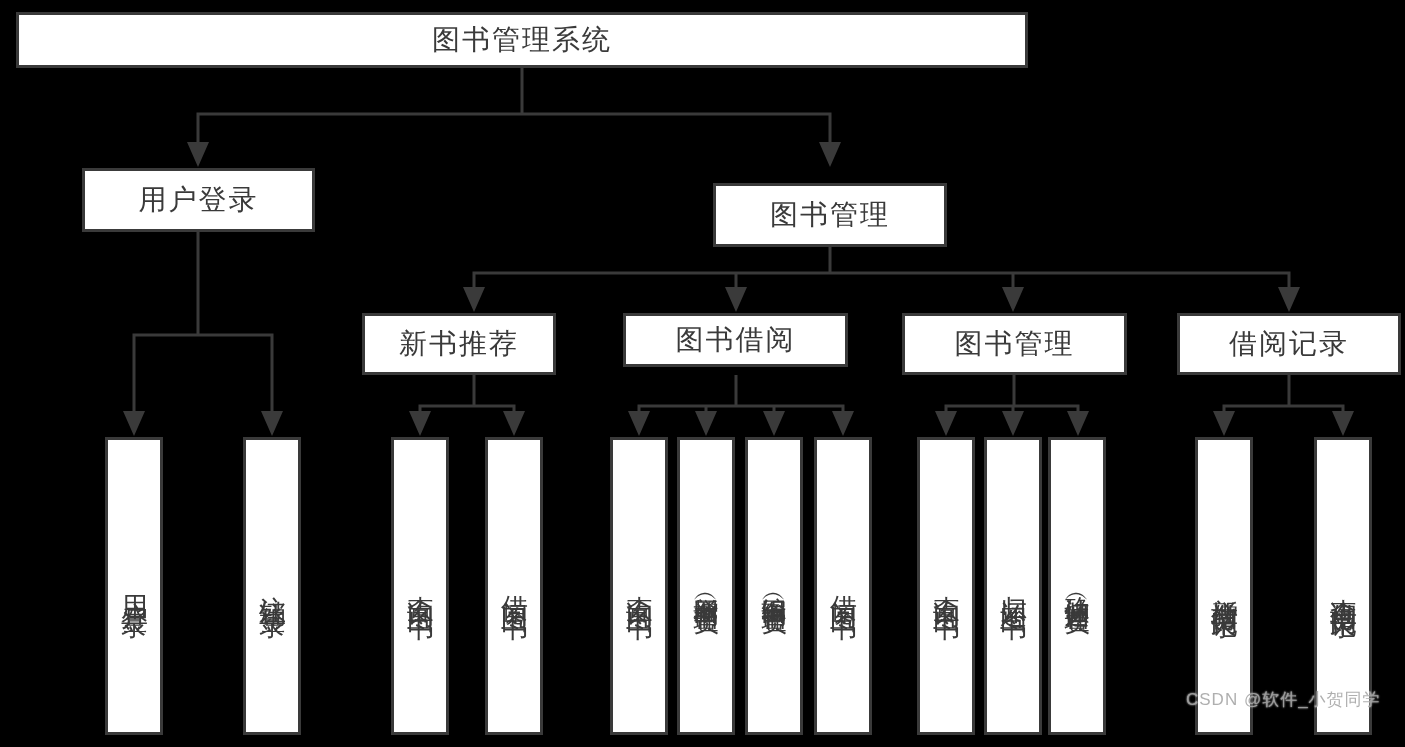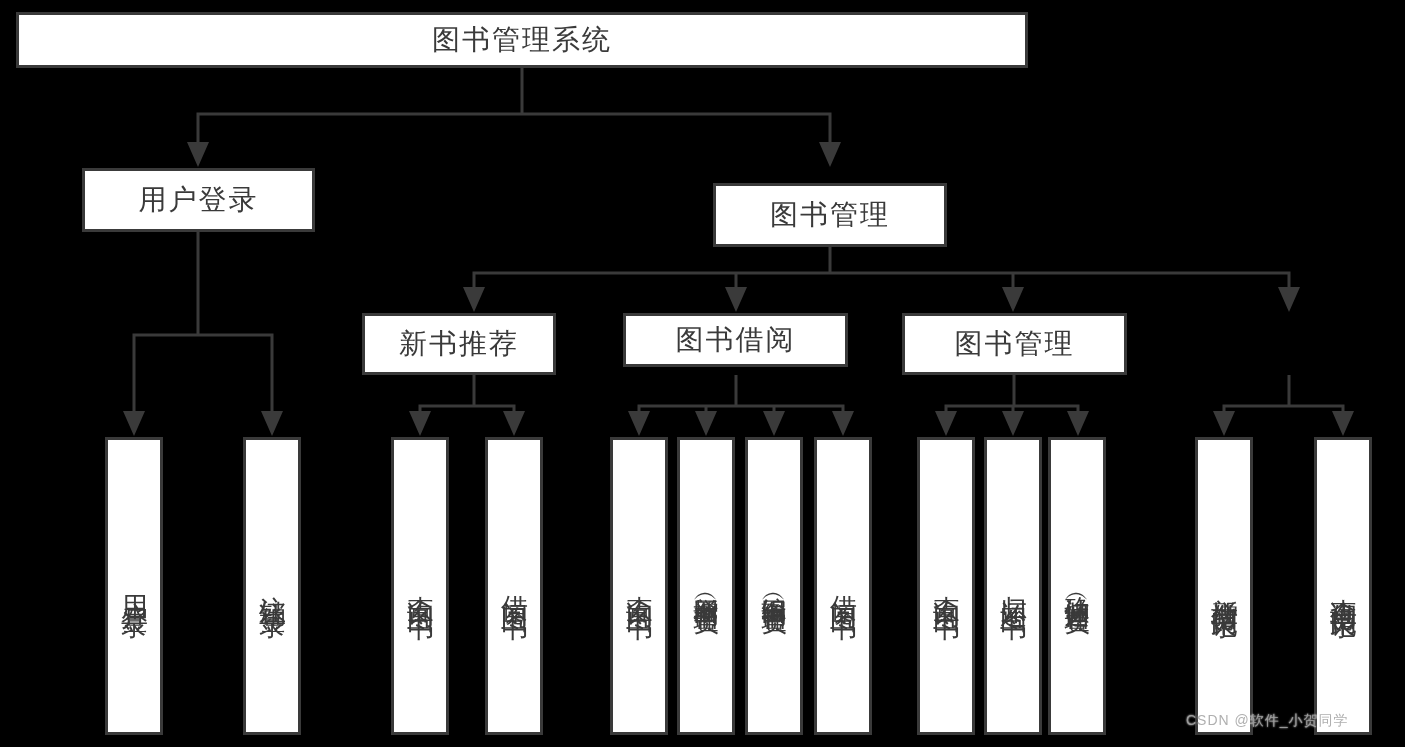--- a/index.html
+++ b/index.html
@@ -26,22 +26,22 @@
   }
   .vbox span{
     writing-mode:vertical-rl;
     font-size:27px;letter-spacing:6px;line-height:1;
     white-space:nowrap;
   }
   .vbox.sp6 span{font-size:27px;letter-spacing:3px;}
   .vbox.long span{font-size:25px;letter-spacing:2px;}
   .watermark{
     position:absolute;z-index:5;
-    left:1186px;top:712px;
-    font-size:14px;letter-spacing:1px;
+    left:1186px;top:688px;
+    font-size:17px;letter-spacing:1px;
     color:#a9a9a9;opacity:0.92;
     white-space:nowrap;
     text-shadow:0 0 2px #ffffff;
   }
 </style>
 </head>
 <body>
 
 <div class="canvas">
 
@@ -82,20 +82,23 @@
 
   <div class="box hbox" style="left:362px;top:313px;width:194px;height:62px">
     <span>新书推荐</span>
   </div>
   <div class="box hbox" style="left:623px;top:313px;width:225px;height:54px">
     <span>图书借阅</span>
   </div>
   <div class="box hbox" style="left:902px;top:313px;width:225px;height:62px">
     <span>图书管理</span>
   </div>
+  <div class="box hbox" style="left:1177px;top:313px;width:224px;height:62px">
+    <span>借阅记录</span>
+  </div>
 
   <div class="box vbox" style="left:105px;top:437px;width:58px;height:298px">
     <span>用户登录</span>
   </div>
   <div class="box vbox" style="left:243px;top:437px;width:58px;height:298px">
     <span>注销登录</span>
   </div>
 
   <div class="box vbox" style="left:391px;top:437px;width:58px;height:298px">
     <span>查询图书</span>

